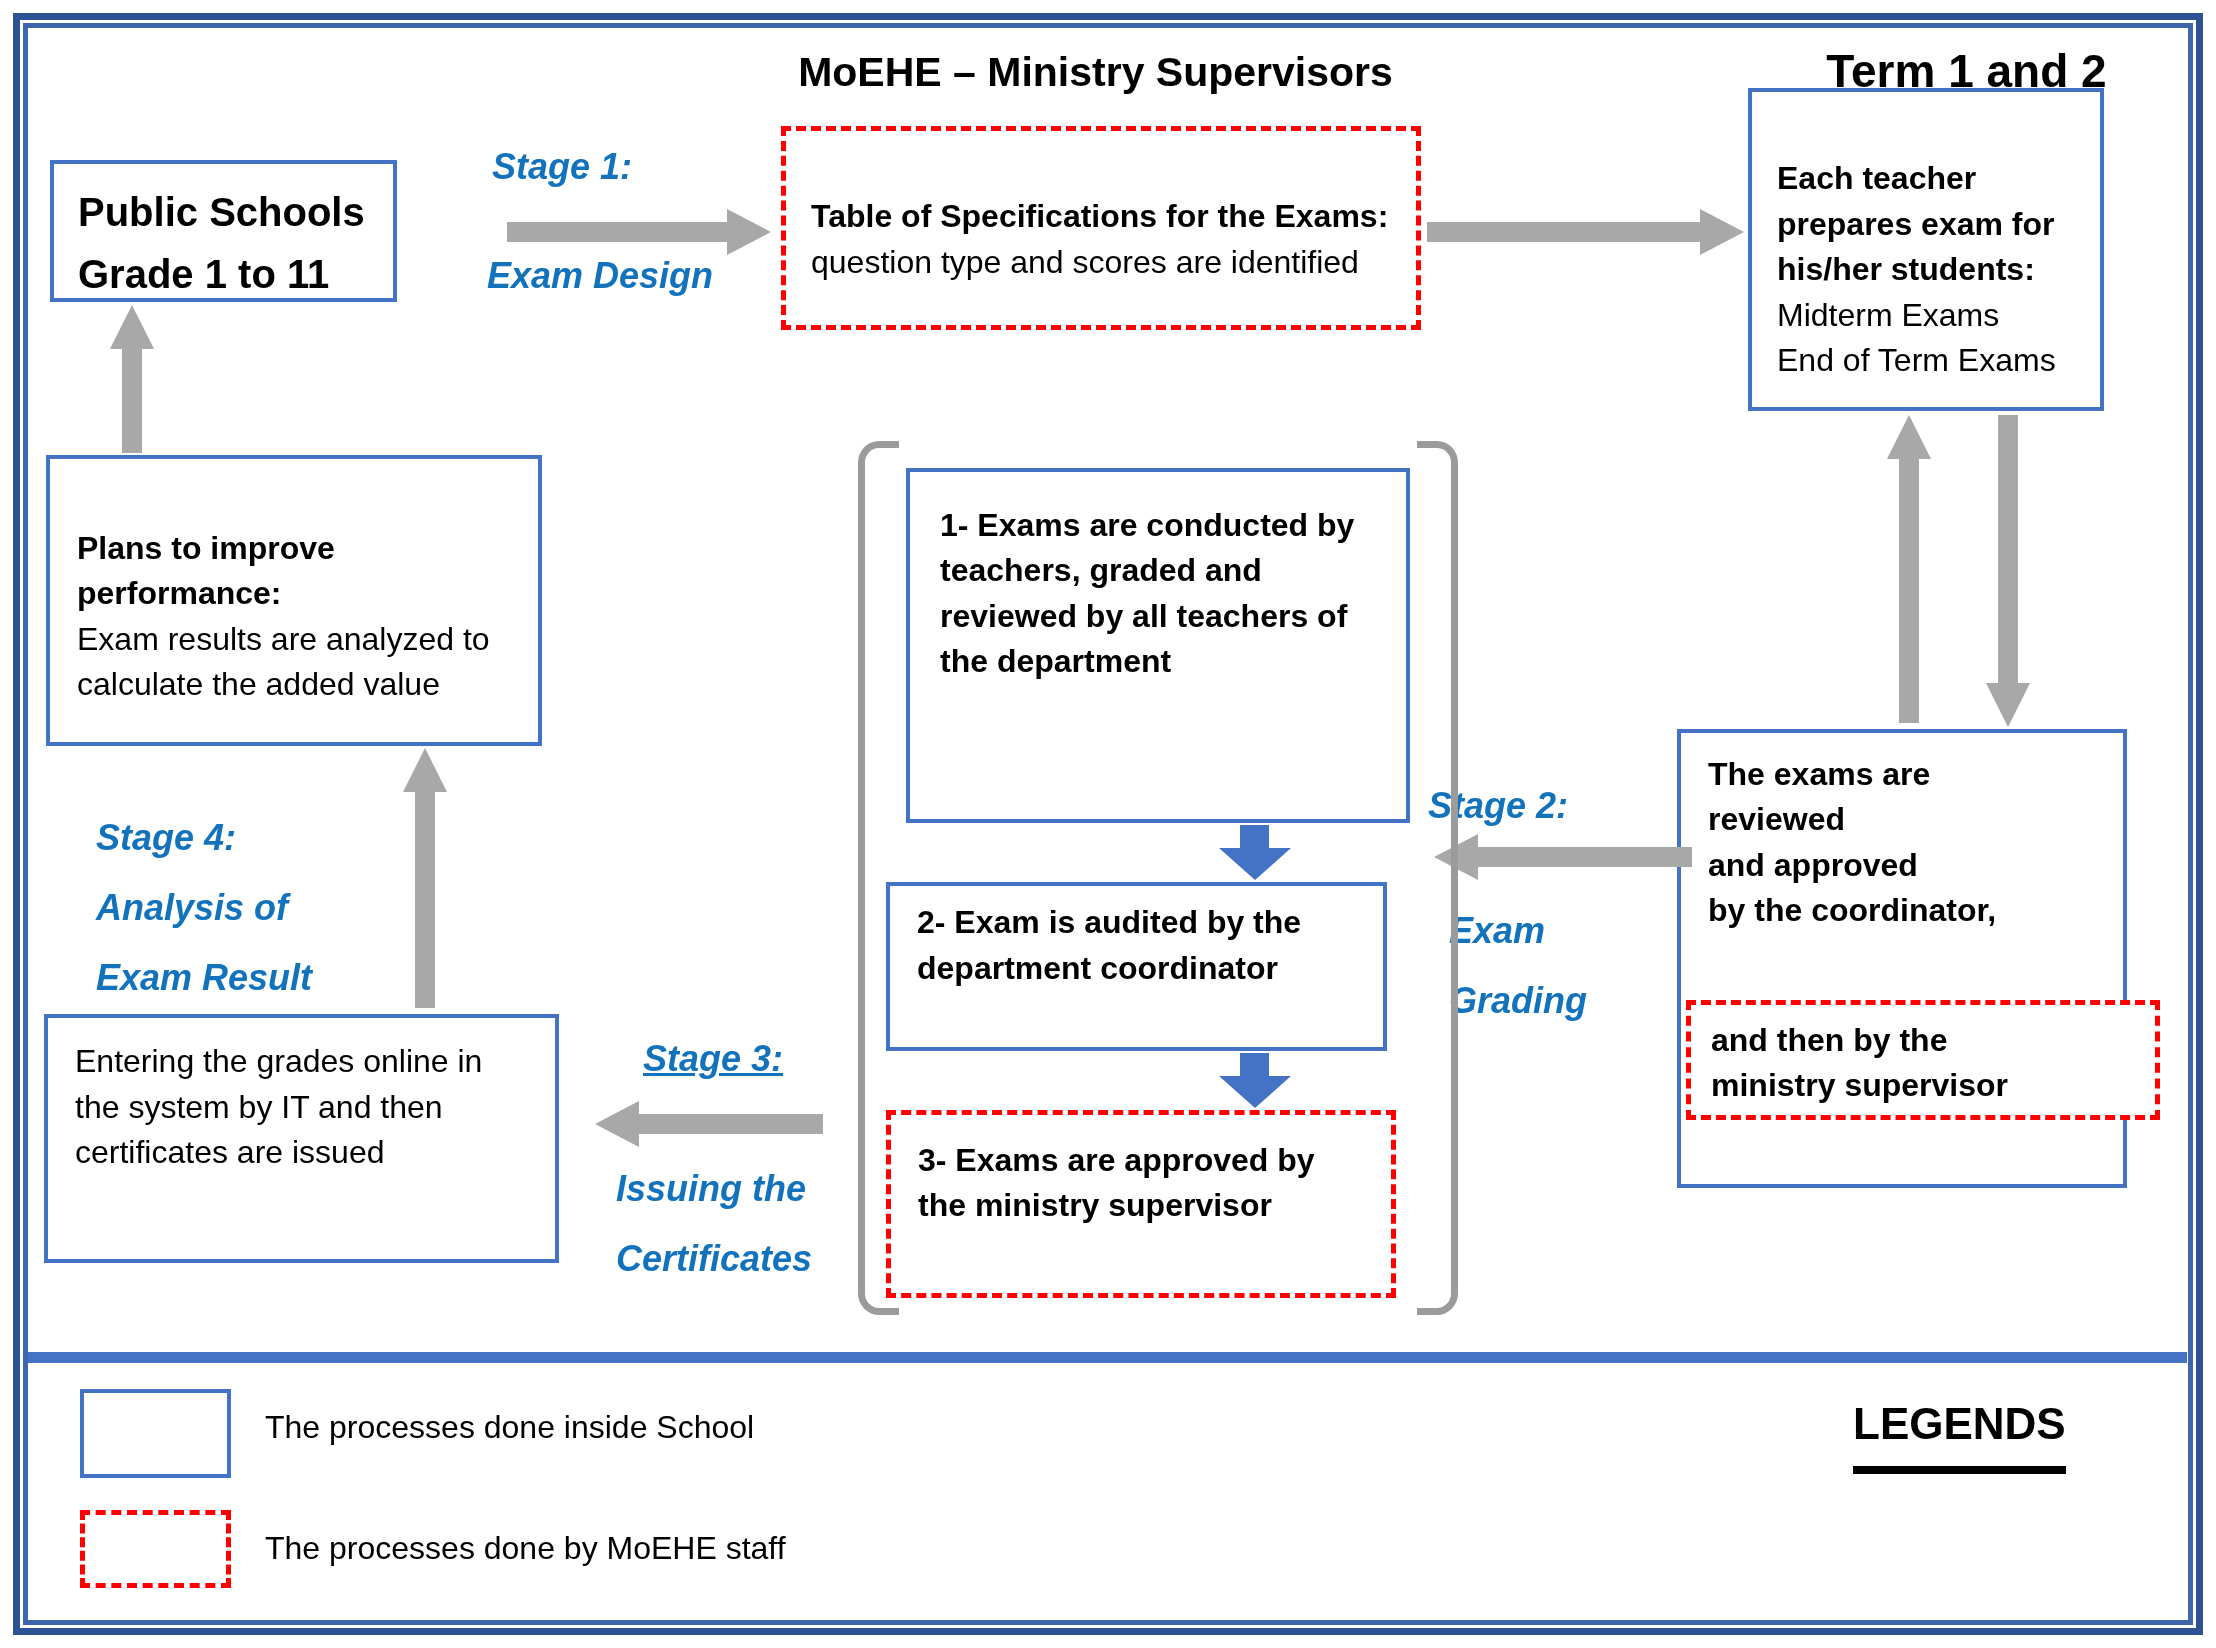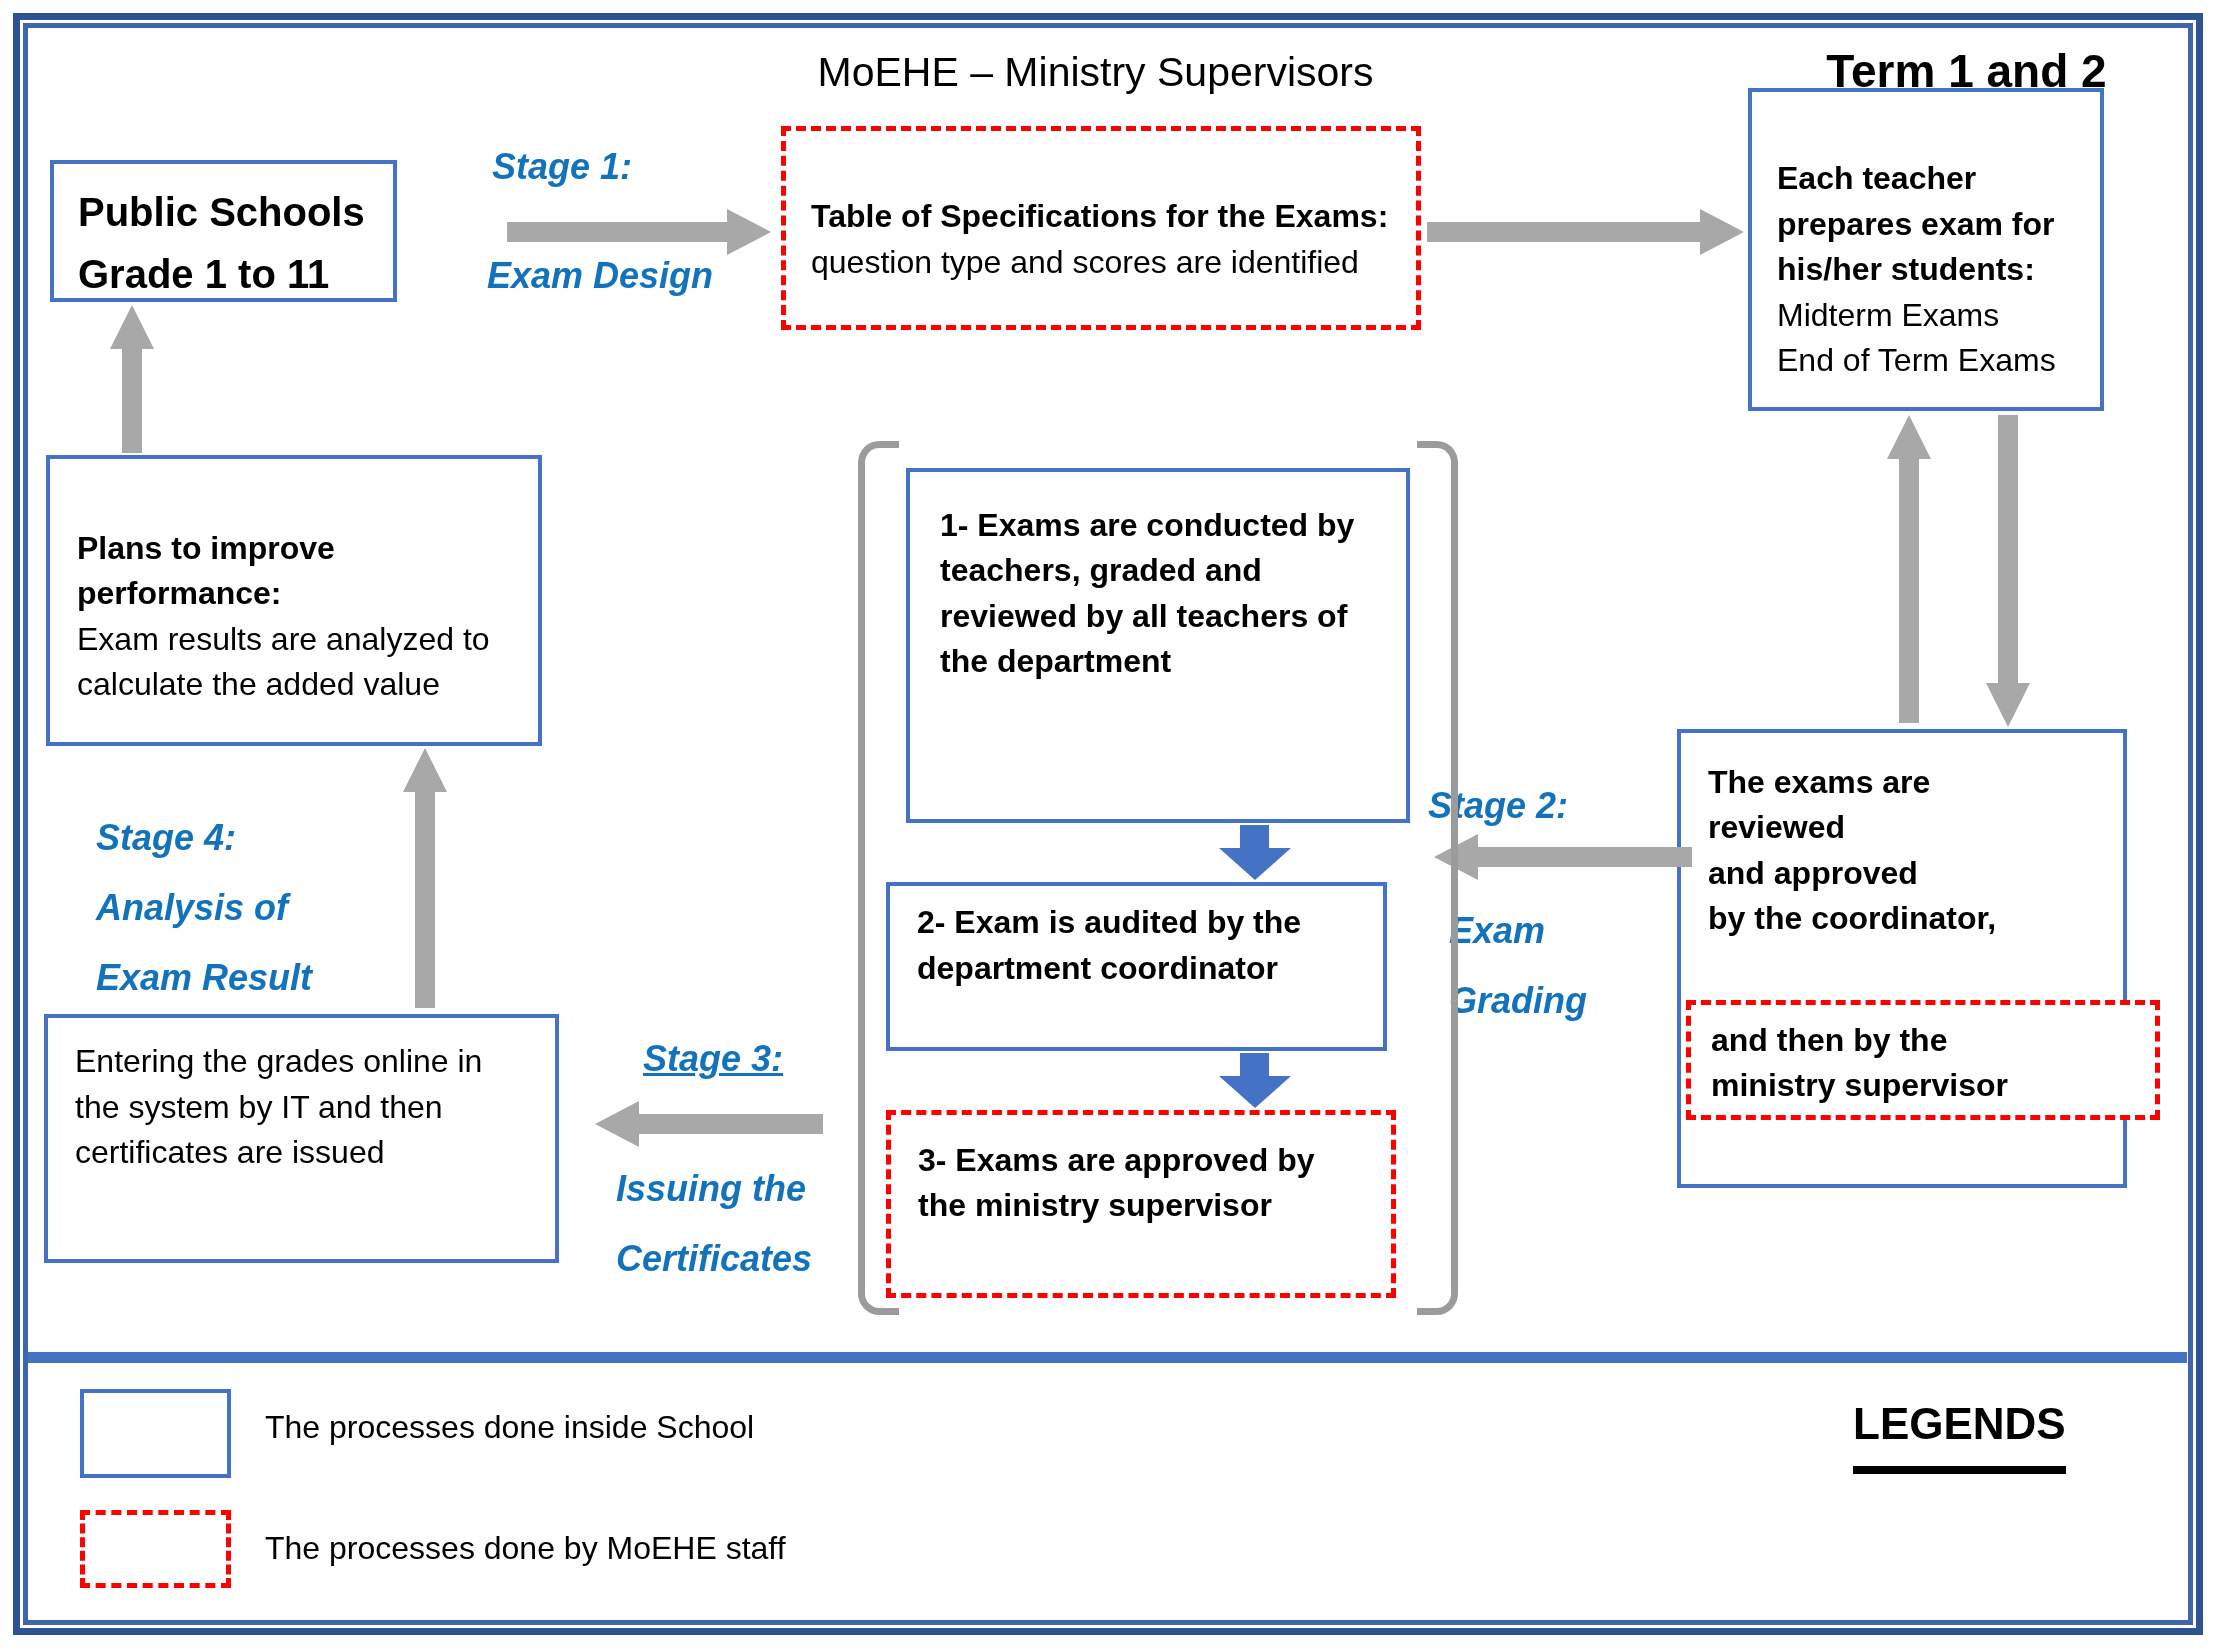--- a/index.html
+++ b/index.html
@@ -11,21 +11,21 @@
   .frame-inner{left:23px;top:23px;right:23px;bottom:23px;border:5.3px solid #3D66AE;}
   .separator{left:28.4px;top:1352px;width:2159px;height:10.7px;background:#4472C4;}
   
   .bluebox{border:4.7px solid #4472C4;background:#fff;}
   .reddash{border:5.3px dashed #FF0000;background:#fff;}
   .preline{white-space:pre-line;}
   .t54{font-size:32px;line-height:1.42;}
   .t58{font-size:40px;line-height:1.55;}
   .bold{font-weight:bold;}
   .center{text-align:center;}
-  .title{font-size:41px;font-weight:normal;}
+  .title{font-size:41px;font-weight:bold;}
   .term{font-size:46px;font-weight:bold;}
   .stage{color:#1272BC;font-style:italic;font-weight:bold;font-size:36px;line-height:1.15;}
   .stage2l{line-height:1.95;}
   
   .shaft-h{position:absolute;top:13px;height:20px;background:#A8A8A8;}
   .head-right{position:absolute;top:0;width:0;height:0;
               border-top:23px solid transparent;border-bottom:23px solid transparent;
               border-left:44px solid #A8A8A8;}
   .head-left{position:absolute;top:0;left:0;width:0;height:0;
              border-top:23px solid transparent;border-bottom:23px solid transparent;
@@ -94,21 +94,21 @@
 
   <div class="abs" style="left:1887px;top:415px;width:45px;height:308px;">
     <div class="head-up"></div>
     <div class="shaft-v" style="top:44px;height:264px;"></div>
   </div>
   <div class="abs" style="left:1986px;top:415px;width:45px;height:312px;">
     <div class="shaft-v" style="top:0;height:268px;"></div>
     <div class="head-down" style="top:268px;"></div>
   </div>
 
-  <div class="abs bluebox" style="left:1677px;top:729px;width:450px;height:459px;padding:27px 27px;">
+  <div class="abs bluebox" style="left:1677px;top:729px;width:450px;height:459px;padding:19px 27px;">
     <div class="t54 bold preline">The exams are
 reviewed
 and approved
 by the coordinator,</div>
   </div>
   <div class="abs reddash" style="left:1686px;top:1000px;width:474px;height:120px;padding:13px 20px;">
     <div class="t54 bold preline">and then by the
 ministry supervisor</div>
   </div>
 

